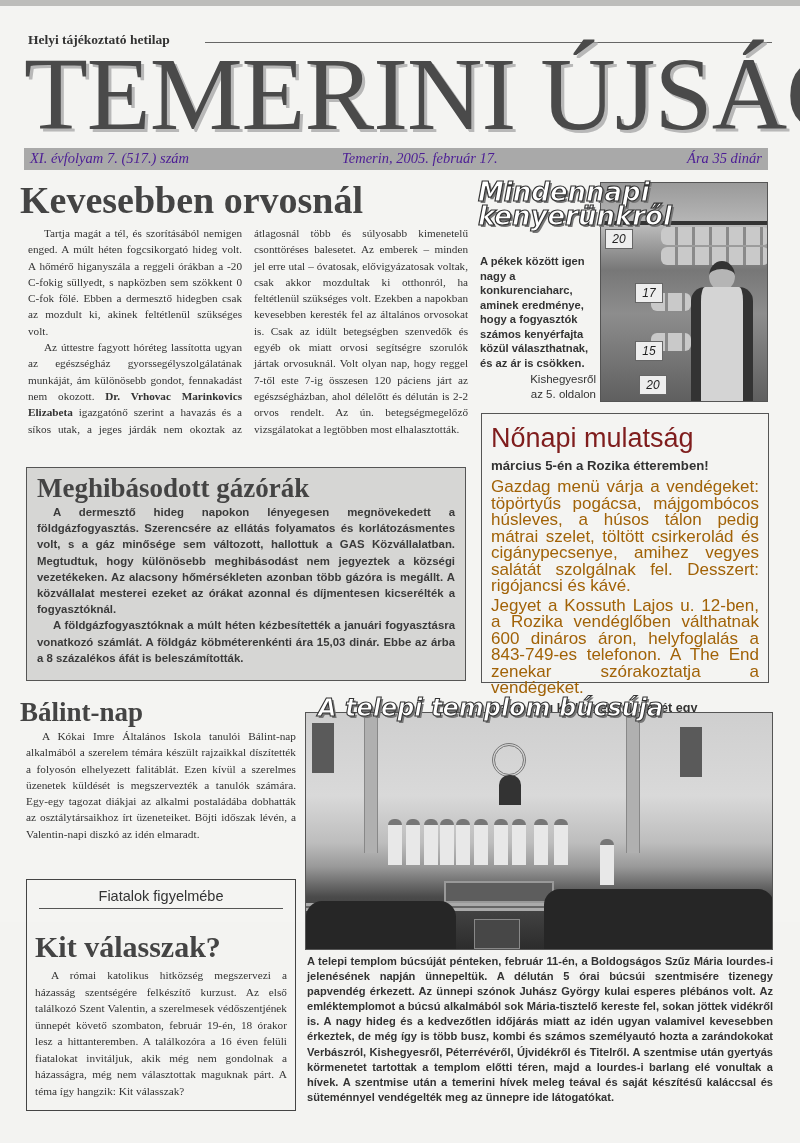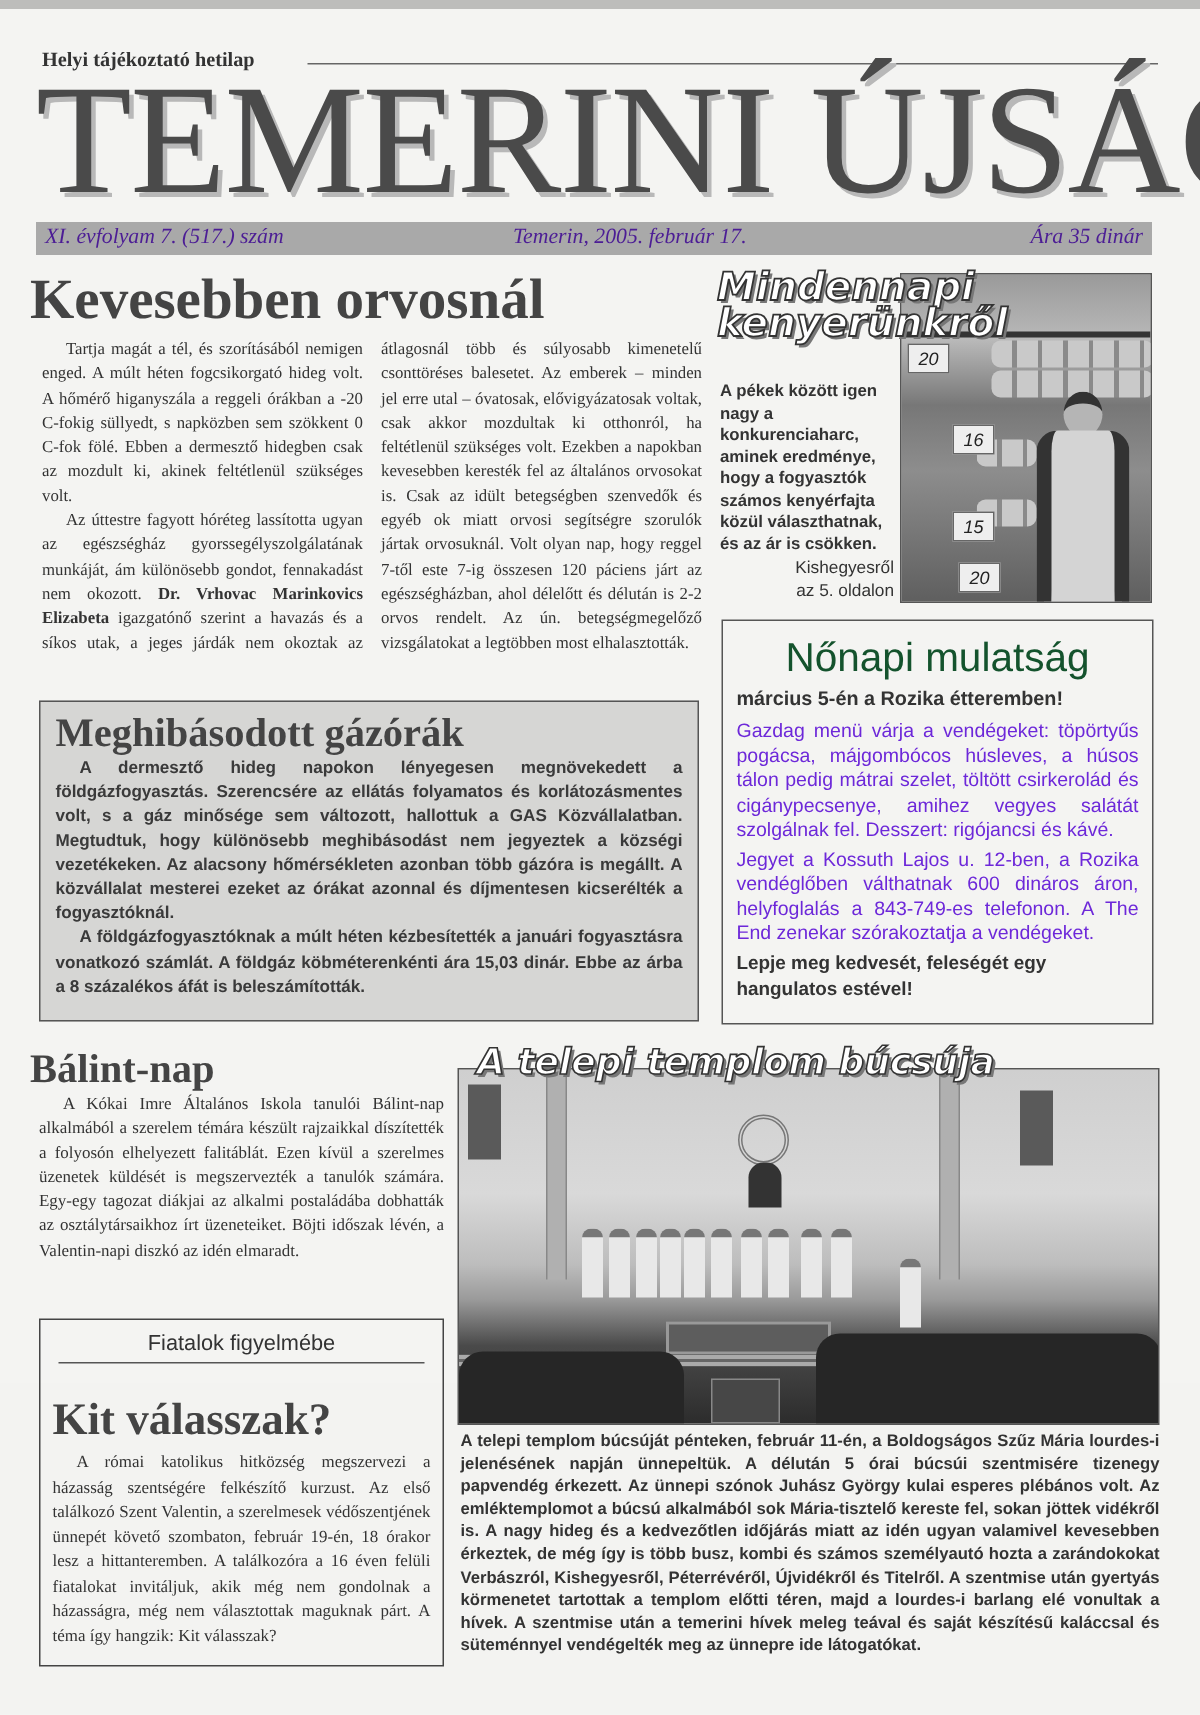--- a/index.html
+++ b/index.html
@@ -34,23 +34,23 @@
   .bread-photo .shelf { position: absolute; left: 0; width: 100%; height: 4px; background: #333; }
   .bread-photo .loaves { position: absolute; left: 60px; width: 108px; height: 18px; background: repeating-linear-gradient(90deg, #c9c9c9 0 14px, #8a8a8a 14px 17px); border-radius: 6px; }
   .bread-photo .tag { position: absolute; width: 28px; height: 20px; background: #eee; border: 1px solid #666; font-family: "Liberation Sans", sans-serif; font-size: 12px; font-style: italic; color: #222; text-align: center; line-height: 18px; }
   .bread-photo .woman-head { position: absolute; left: 108px; top: 78px; width: 26px; height: 30px; border-radius: 50%; background: #b5b5b5; border-top: 8px solid #333; }
   .bread-photo .woman-body { position: absolute; left: 90px; top: 104px; width: 62px; height: 116px; background: #d4d4d4; border-radius: 14px 14px 0 0; border-left: 10px solid #333; border-right: 10px solid #333; }
   .bread-text { position: absolute; left: 2px; top: 74px; width: 118px; font-family: "Liberation Sans", sans-serif; font-weight: bold; font-size: 11.2px; line-height: 14.5px; color: #333; }
   .bread-ref { position: absolute; left: 0; top: 192px; width: 118px; text-align: right; font-family: "Liberation Sans", sans-serif; font-size: 11.5px; line-height: 15px; color: #333; }
 
   
   .womens { position: absolute; left: 481px; top: 413px; width: 288px; height: 270px; border: 1.5px solid #555; padding: 8px 9px; }
-  .womens-title { font-family: "Liberation Sans", sans-serif; font-size: 27px; line-height: 32px; text-align: center; color: #14532d; }
+  .womens-title { font-family: "Liberation Sans", sans-serif; font-size: 27px; line-height: 32px; color: #7f1d1d; }
   .womens-sub { font-family: "Liberation Sans", sans-serif; font-weight: bold; font-size: 13.2px; line-height: 20px; text-align: left; color: #333; margin-top: 2px; }
-  .womens-p { font-family: "Liberation Sans", sans-serif; font-size: 13px; line-height: 16.5px; text-align: justify; color: #6d28d9; margin-top: 3px; }
+  .womens-p { font-family: "Liberation Sans", sans-serif; font-size: 17px; line-height: 16.5px; text-align: justify; color: #a16207; margin-top: 3px; }
   .womens-end { font-family: "Liberation Sans", sans-serif; font-weight: bold; font-size: 12.6px; line-height: 17px; color: #333; margin-top: 3px; }
 
   
   .gas { position: absolute; left: 26px; top: 467px; width: 440px; height: 214px; background: #d6d6d4; border: 1.5px solid #555; padding: 4px 10px; }
   .gas-head { font-size: 27px; line-height: 32px; }
   .gas-body { font-family: Liberation Sans, sans-serif; font-weight: bold; font-size: 11.4px; line-height: 16.2px; text-align: justify; color: #3a3a3a; }
 
   
   .valentine-head { position: absolute; left: 20px; top: 696px; width: 285px; font-size: 27px; line-height: 32px; }
   .valentine-body { position: absolute; left: 26px; top: 728px; width: 270px; font-size: 11.3px; line-height: 16.3px; }
@@ -101,21 +101,21 @@
       <div>Mindennapi</div>
       <div>kenyerünkről</div>
     </div>
     <div class="bread-photo">
       <div class="shelf" style="top:38px"></div>
       <div class="loaves" style="top:44px"></div>
       <div class="loaves" style="top:64px"></div>
       <div class="loaves" style="top:110px; left:50px; width:40px"></div>
       <div class="loaves" style="top:150px; left:50px; width:40px"></div>
       <div class="tag" style="left:4px; top:46px">20</div>
-      <div class="tag" style="left:34px; top:100px">16</div>
+      <div class="tag" style="left:34px; top:100px">17</div>
       <div class="tag" style="left:34px; top:158px">15</div>
       <div class="tag" style="left:38px; top:192px">20</div>
       <div class="woman-head"></div>
       <div class="woman-body"></div>
     </div>
     <div class="bread-text">A pékek között igen nagy a konkurenciaharc, aminek eredménye, hogy a fogyasztók számos kenyérfajta közül választhatnak, és az ár is csökken.</div>
     <div class="bread-ref">
       <div>Kishegyesről</div>
       <div>az 5. oldalon</div>
     </div>

